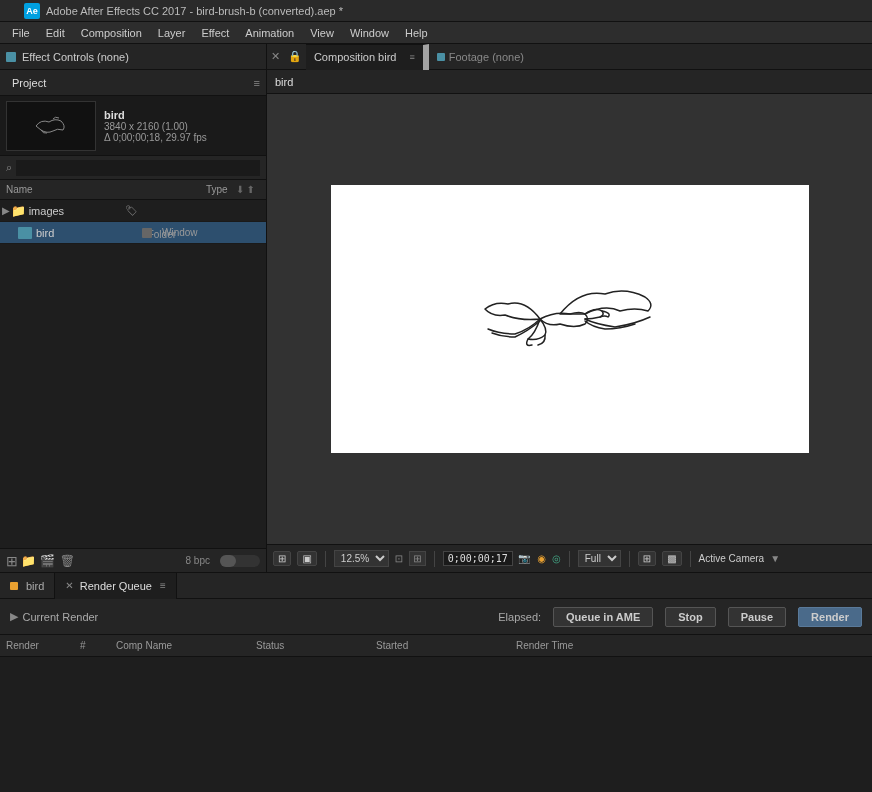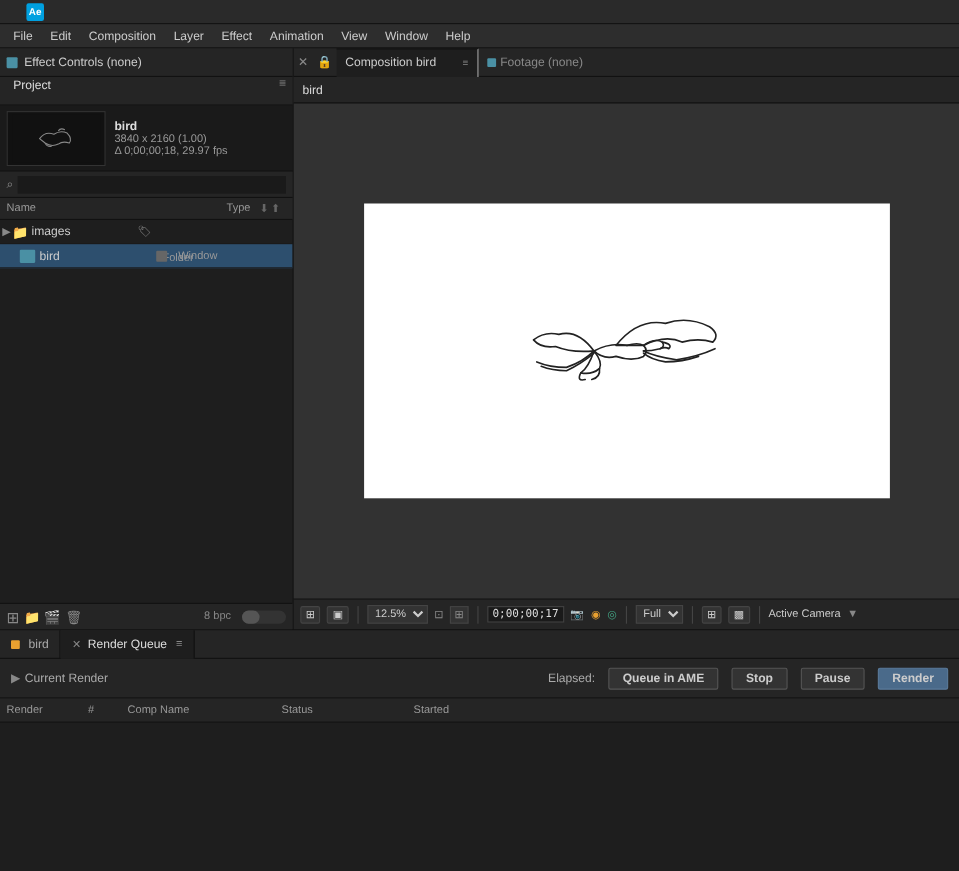--- a/index.html
+++ b/index.html
@@ -69,20 +69,21 @@
       border-right: 1px solid #111;
       display: flex;
       flex-direction: column;
     }
 
     
     .panel-header {
       height: 26px;
       background: #252525;
       display: flex;
+      align-items: center;
       border-bottom: 1px solid #111;
       padding: 0 6px;
       gap: 4px;
     }
     .panel-tab {
       font-size: 11px;
       color: #aaa;
       padding: 2px 6px;
       cursor: pointer;
     }
@@ -199,25 +200,25 @@
       align-items: center;
       border-bottom: 1px solid #111;
     }
 
     .comp-tab {
       height: 26px;
       display: flex;
       align-items: center;
       padding: 0 8px;
       background: #1e1e1e;
-      border-right: 1px solid #a3a3a3;
+      border-right: 6px solid #a3a3a3;
       border-top: 1px solid #111;
       cursor: pointer;
       font-size: 11px;
-      gap: 20px;
+      gap: 9px;
     }
     .footage-tab {
       height: 26px;
       display: flex;
       align-items: center;
       padding: 0 8px;
       font-size: 11px;
       color: #888;
       cursor: pointer;
     }
@@ -417,20 +418,21 @@
       stroke-width: 1.5;
       stroke-linecap: round;
       stroke-linejoin: round;
     }
   </style>
 </head>
 <body>
 
 <div id="title-bar">
   <div class="app-icon">Ae</div>
+  <span class="title-text">Adobe After Effects CC 2017 - bird-brush-b (converted).aep *</span>
 </div>
 
 <div id="menu-bar">
   <div class="menu-item">File</div>
   <div class="menu-item">Edit</div>
   <div class="menu-item">Composition</div>
   <div class="menu-item">Layer</div>
   <div class="menu-item">Effect</div>
   <div class="menu-item">Animation</div>
   <div class="menu-item">View</div>
@@ -629,19 +631,20 @@
       <button class="render-btn" style="background:#4a6a8a;border-color:#5a7a9a;">Render</button>
     </div>
 
     <div id="render-table-header">
       <div class="rt-col-render">Render</div>
       <div class="rt-col-icon"></div>
       <div class="rt-col-num">#</div>
       <div class="rt-col-comp">Comp Name</div>
       <div class="rt-col-status">Status</div>
       <div class="rt-col-started">Started</div>
+      <div class="rt-col-time">Render Time</div>
     </div>
 
     <div id="render-table-body">
     </div>
 
   </div>
 </div>
 
 </body></html>

